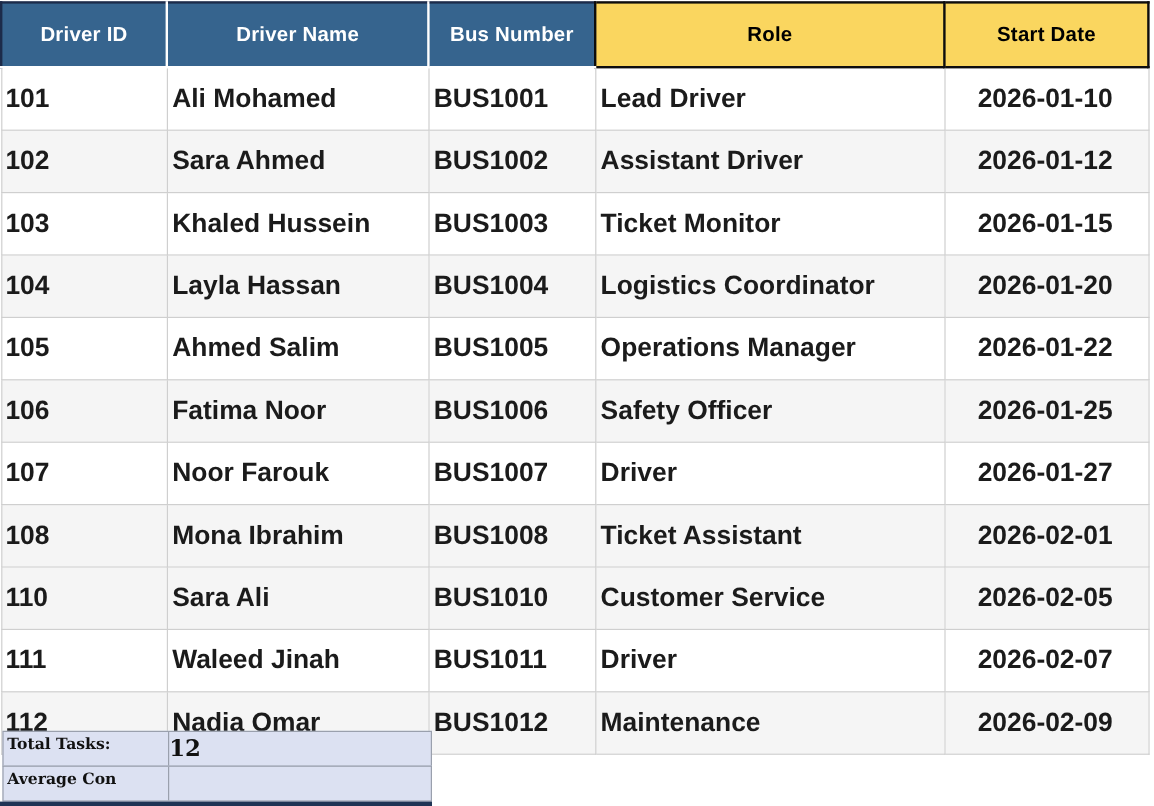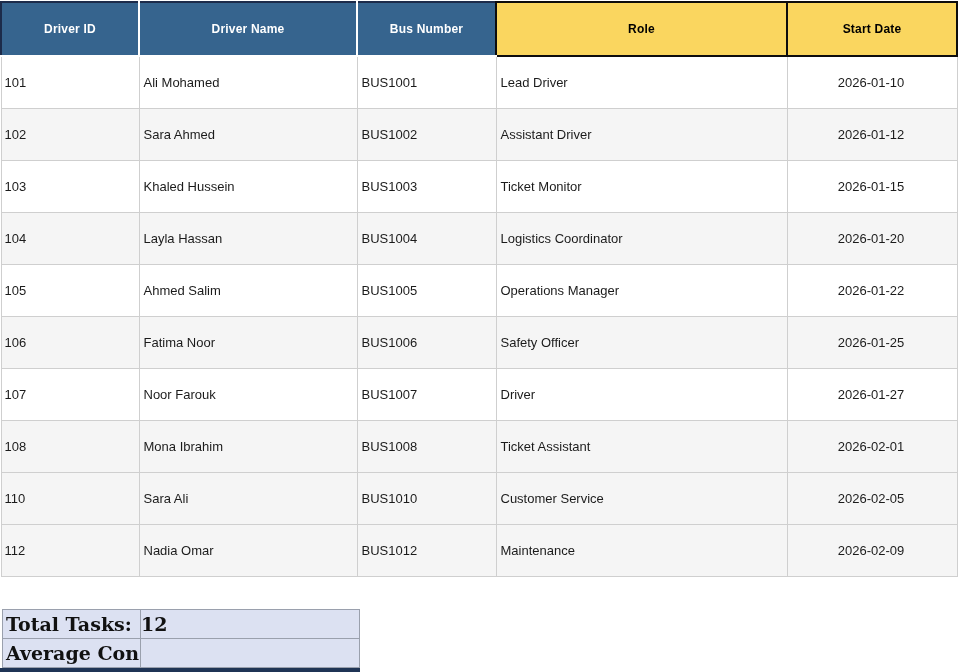--- a/index.html
+++ b/index.html
@@ -19,21 +19,21 @@
     table-layout: fixed;
   }
   col.c0 { width: 138px; }
   col.c1 { width: 218px; }
   col.c2 { width: 139px; }
   col.c3 { width: 291px; }
   col.c4 { width: 170px; }
 
   th {
     height: 54px;
-    font-size: 12px;
+    font-size: 17px;
     font-weight: bold;
     text-align: center;
     vertical-align: middle;
     letter-spacing: 0.2px;
   }
   th.blue {
     background: var(--header-blue, #36648E);
     color: #ffffff;
     border-top: 2px solid #1c2b4a;
     border-right: 2px solid #ffffff;
@@ -42,29 +42,30 @@
   th.blue.first { border-left: 2px solid #1c2b4a; }
   th.blue.last  { border-right: 2px solid #0d0d0d; margin-left: 39px; }
   th.yellow {
     background: var(--header-yellow, #FAD65F);
     color: #000000;
     border: 2px solid #0d0d0d;
   }
 
   td {
     height: 52px;
-    font-size: 13px;
+    font-size: 22px;
     color: #1b1b1b;
     padding: 0 2px 0 4px;
     border-right: 1px solid #cfcfcf;
     border-bottom: 1px solid #cfcfcf;
     vertical-align: middle;
     white-space: nowrap;
     overflow: hidden;
     background: #ffffff;
+    font-weight: bold;
   }
   td.c0 { border-left: 1px solid #cfcfcf; padding-left: 3px; }
   td.c4 { text-align: center; padding-left: 0; }
   tr.stripe td { background: var(--stripe, #F5F5F5); }
 
   .summary {
     position: absolute; left: 2px; top: 609px; width: 358px;
     font-family: "DejaVu Serif", serif;
     font-weight: bold;
     color: #111111;
@@ -72,21 +73,21 @@
   .summary-row {
     display: flex;
     height: 30px;
     background: var(--summary-bg, #DCE1F2);
     border: 1px solid #9aa0ad;
   }
   .summary-row + .summary-row { margin-top: -1px; }
   .s-label {
     width: 138px;
     padding: 3px 1px 0 3px;
-    font-size: 19px;
+    font-size: 13px;
     border-right: 1px solid #9aa0ad;
     white-space: nowrap;
     overflow: hidden;
   }
   .s-value {
     flex: 1;
     padding: 3px 5px 0 0;
     font-size: 19px;
     white-space: nowrap;
   }
@@ -176,20 +177,27 @@
           <td class="c3">Ticket Assistant</td>
           <td class="c4">2026-02-01</td>
         </tr>
         <tr class="stripe">
           <td class="c0">110</td>
           <td class="c1">Sara Ali</td>
           <td class="c2">BUS1010</td>
           <td class="c3">Customer Service</td>
           <td class="c4">2026-02-05</td>
         </tr>
+        <tr>
+          <td class="c0">111</td>
+          <td class="c1">Waleed Jinah</td>
+          <td class="c2">BUS1011</td>
+          <td class="c3">Driver</td>
+          <td class="c4">2026-02-07</td>
+        </tr>
         <tr class="stripe">
           <td class="c0">112</td>
           <td class="c1">Nadia Omar</td>
           <td class="c2">BUS1012</td>
           <td class="c3">Maintenance</td>
           <td class="c4">2026-02-09</td>
         </tr>
       </tbody>
   </table>
 

